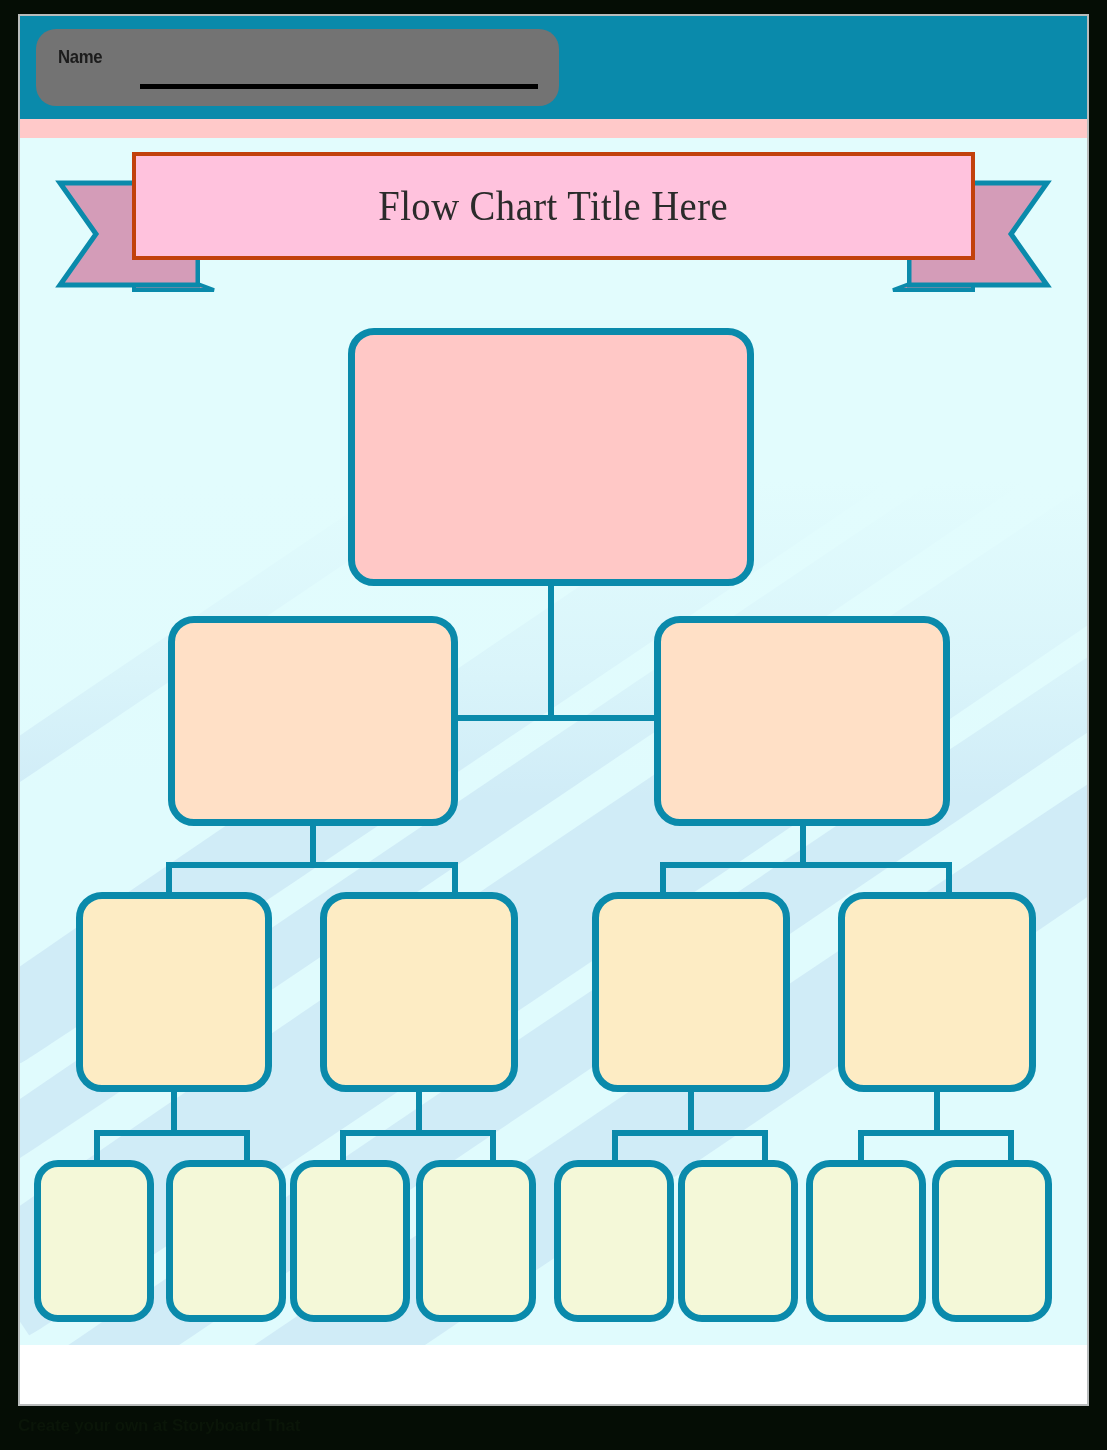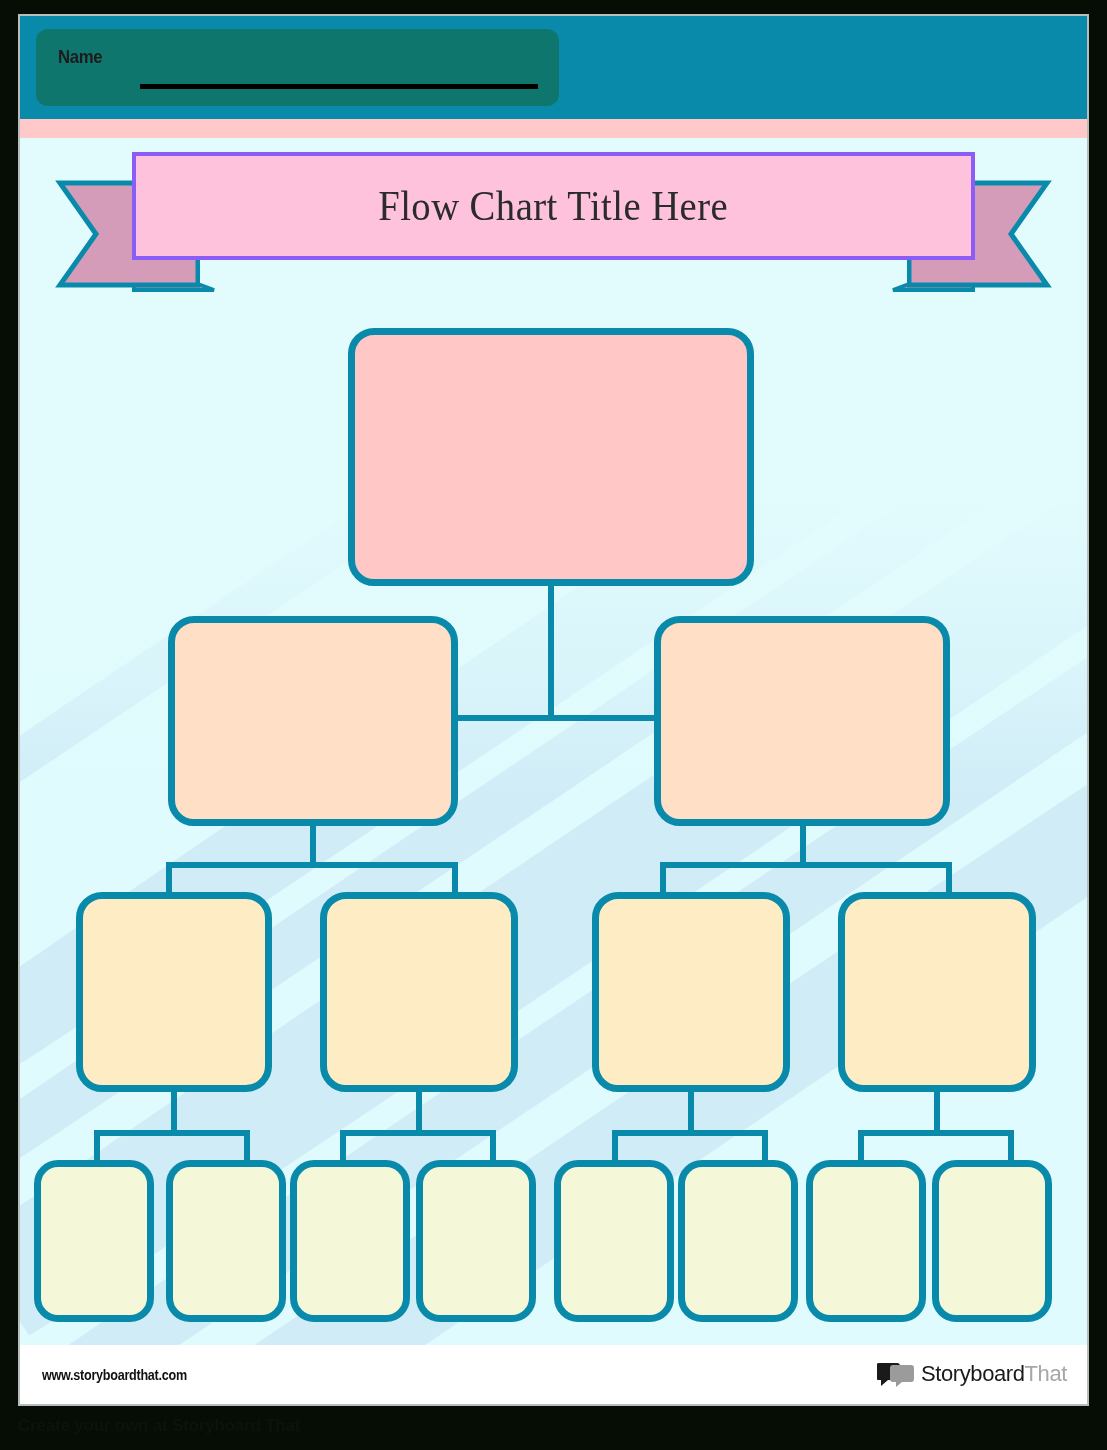--- a/index.html
+++ b/index.html
@@ -27,22 +27,22 @@
     overflow:hidden;
   }
 
   
   #header-band{
     position:absolute;left:0;top:0;width:1067px;height:103px;
     background:#0a8aab;
   }
   .field-box{
     position:absolute;top:13px;height:77px;
-    background:#0f766e;
-    border-radius:12px;
+    background:#737373;
+    border-radius:20px;
     box-sizing:border-box;
   }
   #name-box{left:16px;width:523px;}
   #date-box{left:571px;width:480px;}
   .field-label{
     position:absolute;left:22px;top:17px;
     font-family:"Liberation Sans",sans-serif;
     font-weight:bold;
     font-size:19px;
     letter-spacing:-0.4px;
@@ -93,21 +93,21 @@
   .tail{position:absolute;top:28px;width:160px;height:108px;}
   .tail svg{display:block;}
   #tail-left{left:20px;}
   #tail-right{left:887px;}
   .fold{position:absolute;top:106px;width:84px;height:34px;}
   #fold-left{left:112px;}
   #fold-right{left:871px;}
   #banner-plate{
     position:absolute;left:112px;top:0px;width:843px;height:108px;
     background:#ffc2dd;
-    border:4px solid #8b5cf6;
+    border:4px solid #c2410c;
     box-sizing:border-box;
     display:flex;align-items:center;justify-content:center;
   }
   #banner-title{
     font-family:"Liberation Serif",serif;
     font-size:42px;
     color:#2b2b2b;
     letter-spacing:0.5px;
     transform:scaleX(0.92);
     white-space:nowrap;
@@ -234,34 +234,19 @@
         <div class="node lvl4" style="left:270px;top:1022px;width:120px;height:162px;"></div>
         <div class="node lvl4" style="left:396px;top:1022px;width:120px;height:162px;"></div>
         <div class="node lvl4" style="left:534px;top:1022px;width:120px;height:162px;"></div>
         <div class="node lvl4" style="left:658px;top:1022px;width:120px;height:162px;"></div>
         <div class="node lvl4" style="left:786px;top:1022px;width:120px;height:162px;"></div>
         <div class="node lvl4" style="left:912px;top:1022px;width:120px;height:162px;"></div>
 
       </div>
     </div>
 
-    <div style="position:absolute;left:0;top:1329px;width:1067px;height:59px;background:#ffffff;">
-      <span style="position:absolute;left:22px;top:22px;font-size:14px;font-weight:bold;
-                   color:#111;letter-spacing:-0.3px;transform:scaleX(0.9);transform-origin:left center;">www.storyboardthat.com</span>
-
-      <div style="position:absolute;right:20px;top:13px;height:32px;display:flex;align-items:center;">
-        <span style="position:relative;display:inline-block;width:38px;height:28px;margin-right:6px;">
-          <svg width="38" height="28" viewBox="0 0 38 28">
-            <path d="M2 3 h18 a3 3 0 0 1 3 3 v11 a3 3 0 0 1 -3 3 h-9 l-7 6 v-6 h-2 a3 3 0 0 1 -3 -3 v-11 a3 3 0 0 1 3 -3 z" fill="#1a1a1a"></path>
-            <path d="M16 5 h18 a3 3 0 0 1 3 3 v11 a3 3 0 0 1 -3 3 h-9 l-6 5 v-5 h-3 a3 3 0 0 1 -3 -3 v-11 a3 3 0 0 1 3 -3 z" fill="#9b9b9b"></path>
-          </svg>
-        </span>
-        <span style="font-size:22px;color:#1a1a1a;letter-spacing:-0.4px;">Storyboard</span>
-        <span style="font-size:22px;color:#a6a6a6;letter-spacing:-0.4px;">That</span>
-      </div>
-    </div>
 
   </div>
 
   <div style="position:absolute;left:18px;top:1416px;width:600px;height:24px;">
     <span style="font-size:17px;font-weight:bold;color:#0a1508;letter-spacing:-0.2px;">Create your own at Storyboard That</span>
   </div>
 </div>
 
 </body></html>

